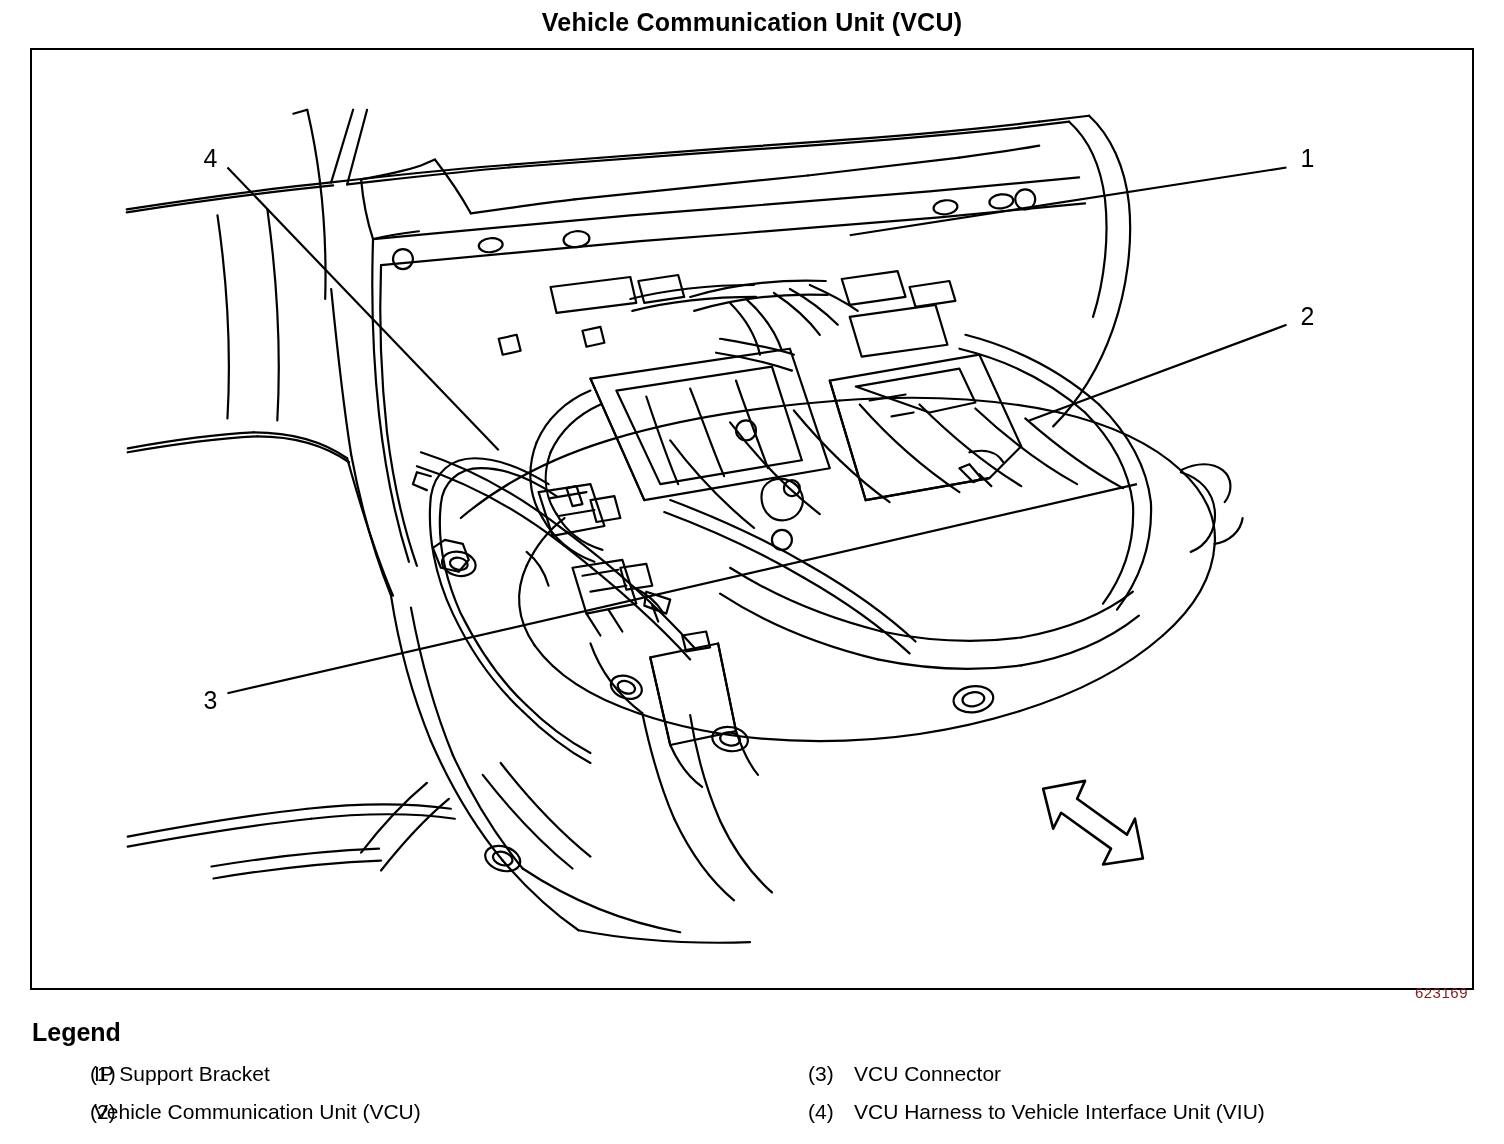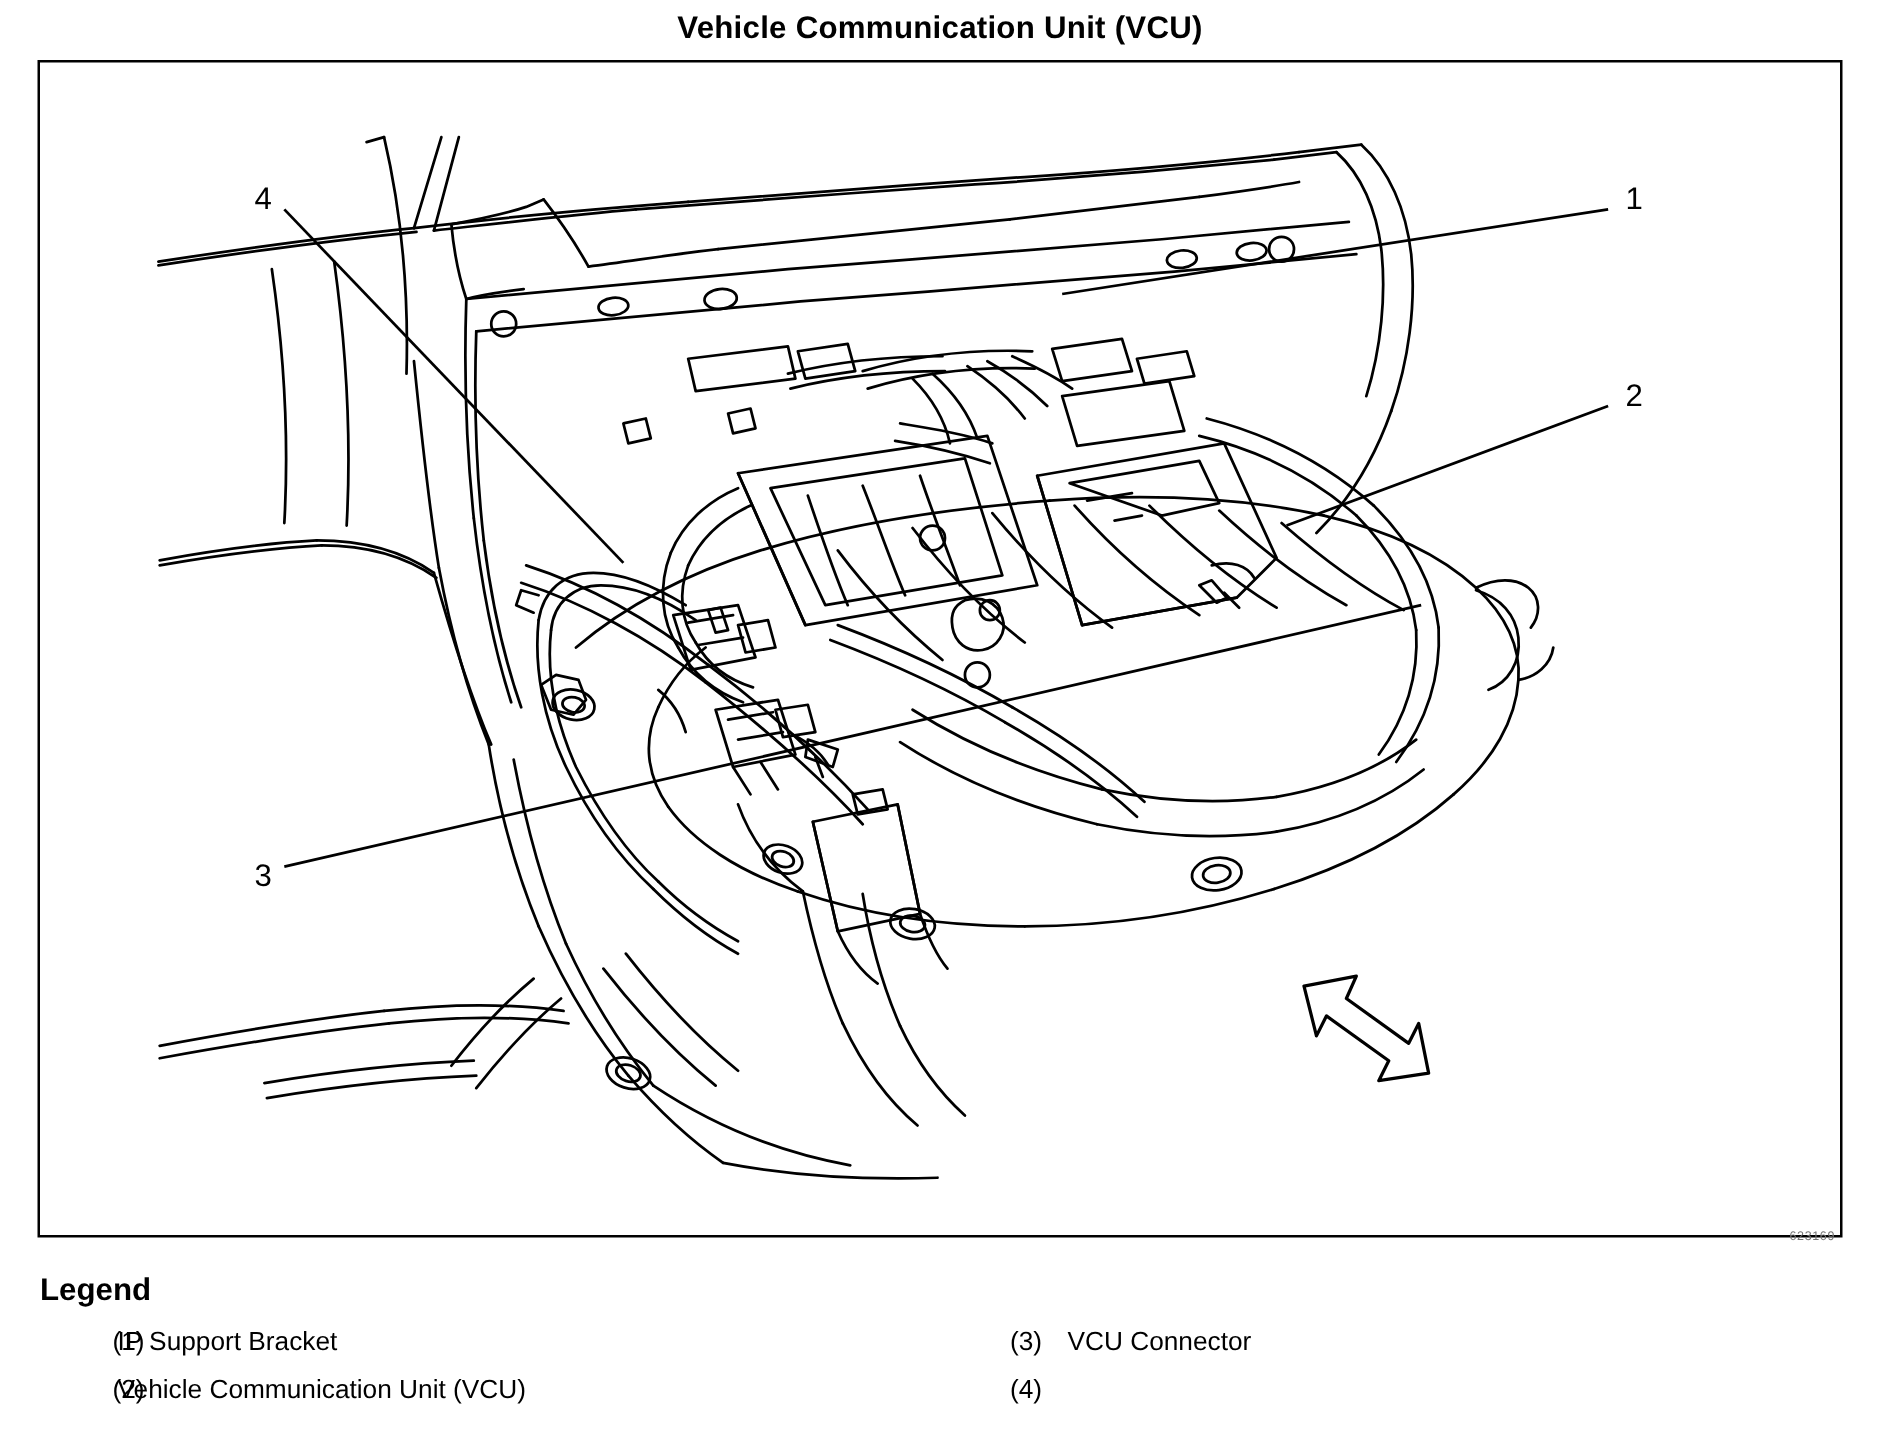--- a/index.html
+++ b/index.html
@@ -36,23 +36,23 @@
   }
   #figure-svg {
     display: block;
     width: 100%;
     height: 100%;
   }
   #figure-id {
     position: absolute;
     right: 36px;
     top: 984px;
-    font-size: 10px;
+    font-size: 15px;
     letter-spacing: 0.5px;
-    color: #737373;
+    color: #7f1d1d;
   }
   #legend-heading {
     position: absolute;
     left: 32px;
     top: 1018px;
     font-size: 25px;
     font-weight: bold;
   }
   #legend-list {
     position: absolute;
@@ -341,14 +341,15 @@
   <div class="legend-entry legend-col-right">
     <span class="legend-num">(3)</span>
     <span class="legend-label">VCU Connector</span>
   </div>
   <div class="legend-entry legend-col-left">
     <span class="legend-num">(2)</span>
     <span class="legend-label">Vehicle Communication Unit (VCU)</span>
   </div>
   <div class="legend-entry legend-col-right">
     <span class="legend-num">(4)</span>
+    <span class="legend-label">VCU Harness to Vehicle Interface Unit (VIU)</span>
   </div>
 </div>
 
 </body></html>

